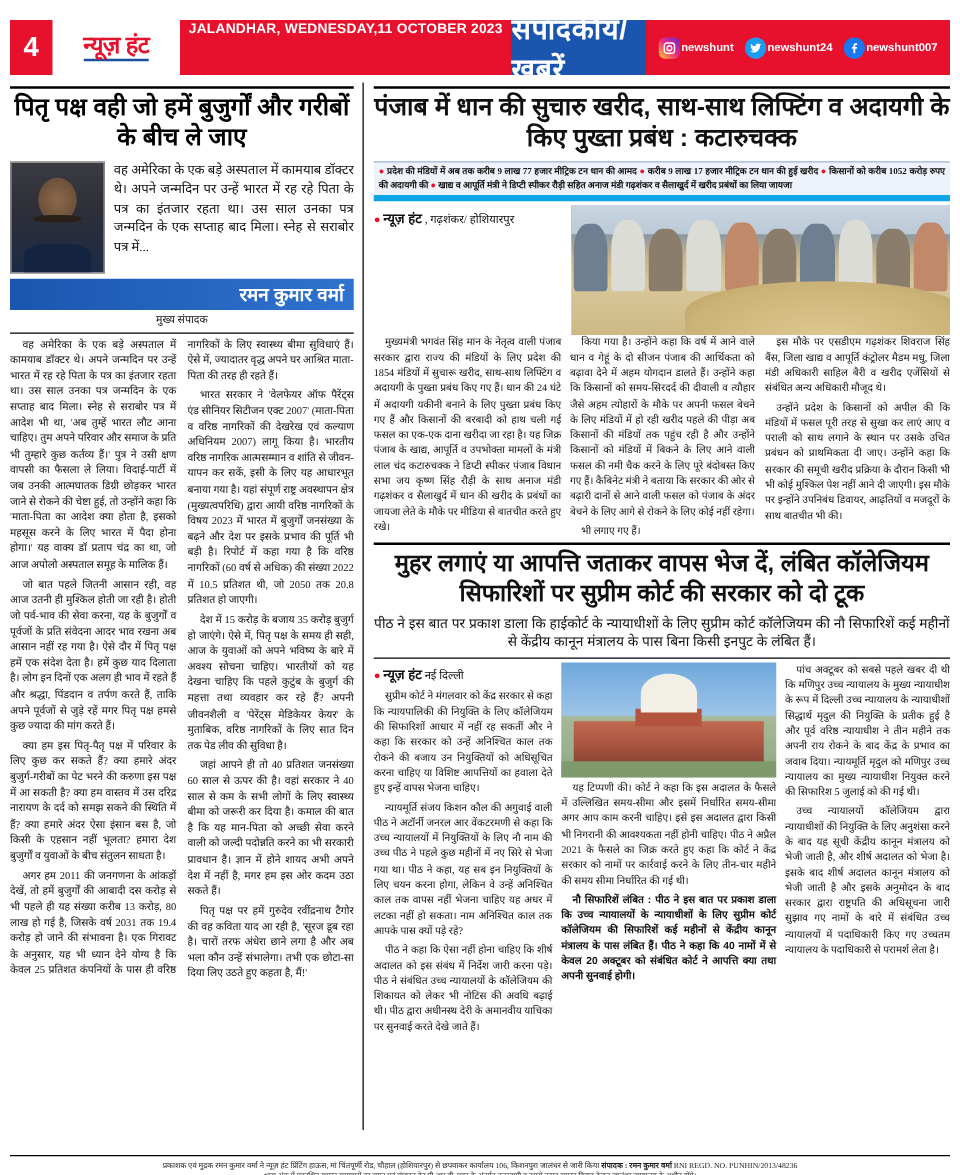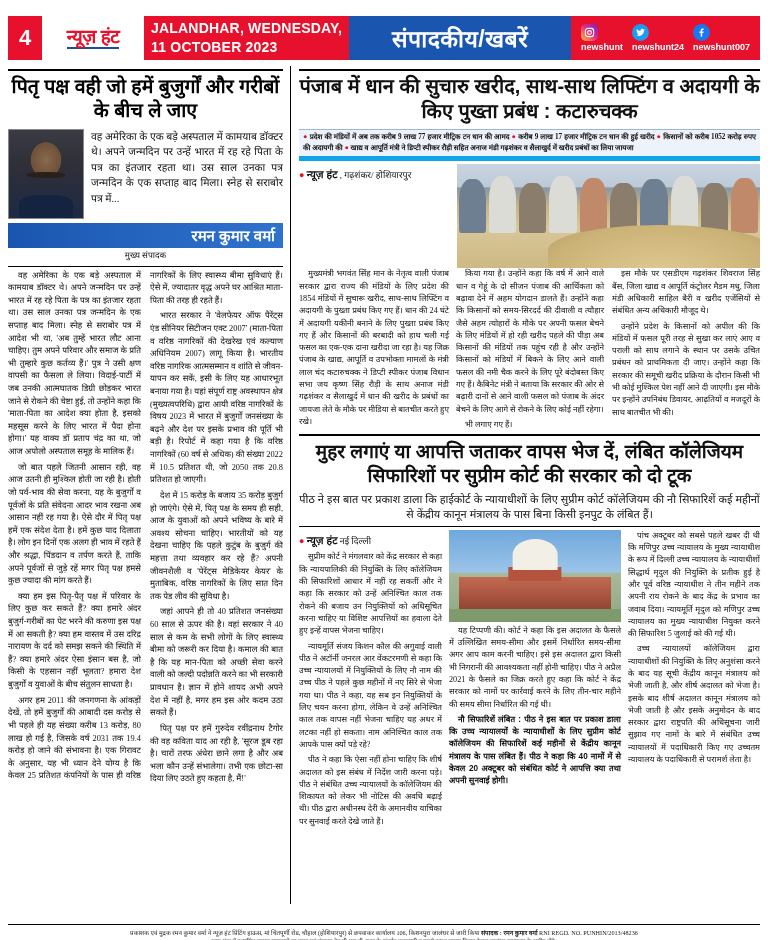--- a/index.html
+++ b/index.html
@@ -59,26 +59,26 @@
     font-size: 19px;
     letter-spacing: -0.5px;
     white-space: nowrap;
     border-bottom: 2px solid #1a4f9c;
     line-height: 1.05;
   }
   .mh-date {
     background: #e8112d;
     color: #fff;
     display: flex;
-    flex-direction: column;
+    flex-direction: row;
     justify-content: center;
     padding: 0 7px;
     font-family: "Liberation Sans", sans-serif;
     font-weight: bold;
-    font-size: 14px;
+    font-size: 11px;
     letter-spacing: 0.2px;
     line-height: 1.35;
     min-width: 104px;
   }
   .mh-title {
     background: #1a56b0;
     color: #ffffff;
     flex: 1;
     display: flex;
     align-items: center;
@@ -91,22 +91,22 @@
   .mh-social {
     background: #e8112d;
     display: flex;
     align-items: center;
     justify-content: center;
     gap: 9px;
     padding: 0 10px;
   }
   .soc {
     display: flex;
-    flex-direction: column;
-    align-items: flex-start;
+    flex-direction: row;
+    align-items: center;
     gap: 1px;
   }
   .soc-ic {
     width: 17px;
     height: 17px;
     border-radius: 50%;
     display: flex;
     align-items: center;
     justify-content: center;
     color: #fff;

